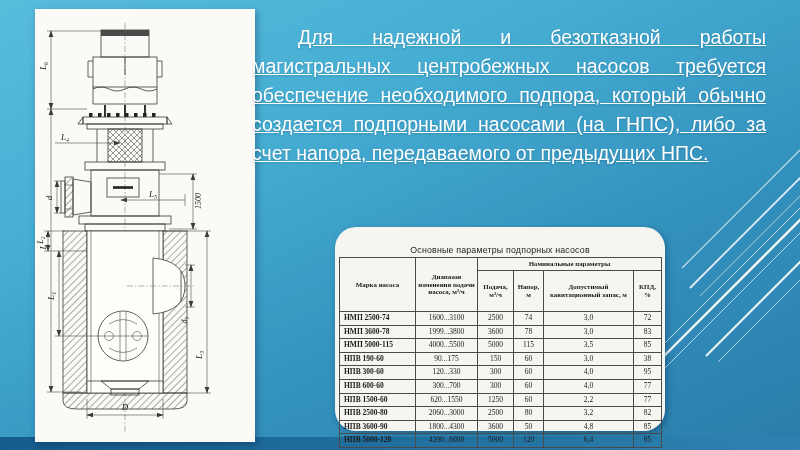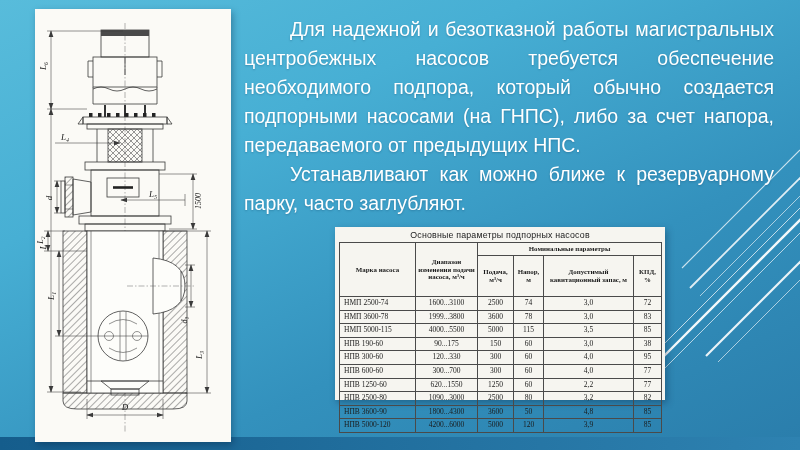--- a/index.html
+++ b/index.html
@@ -5,49 +5,49 @@
   html,body{margin:0;padding:0;}
   body{width:800px;height:450px;font-family:"Liberation Sans",sans-serif;}
   .slide{position:relative;width:800px;height:450px;overflow:hidden;
          background:linear-gradient(155deg,#58bcdb 0%,#47afd4 30%,#3391bd 65%,#2a7dab 100%);}
   .footer-bar{position:absolute;left:0;top:437px;width:800px;height:13px;
          background:linear-gradient(90deg,#155d8c,#2e82b1);}
   .stripes{position:absolute;left:0;top:0;width:800px;height:450px;pointer-events:none;}
   .stripes line{stroke:#ffffff;}
 
   
-  .drawing-panel{position:absolute;left:35px;top:9px;width:196px;height:433px;
+  .drawing-panel{position:absolute;left:35px;top:9px;width:220px;height:433px;
          background:#fbfaf6;box-shadow:2px 3px 7px rgba(0,30,60,.35);}
   .drawing-panel svg{display:block;width:196px;height:433px;}
   .draw{stroke:#3a3a3a;fill:none;stroke-width:.8;}
   .thin{stroke:#3a3a3a;fill:none;stroke-width:.55;}
   .dim{stroke:#3a3a3a;fill:none;stroke-width:.55;}
   .axis{stroke:#666;fill:none;stroke-width:.5;stroke-dasharray:6 2 1.5 2;}
   .lab{font-family:"Liberation Serif",serif;font-style:italic;font-size:9px;fill:#222;text-anchor:middle;}
   .lab-s{font-family:"Liberation Serif",serif;font-style:italic;font-size:8px;fill:#222;text-anchor:middle;}
 
   
   .body-text{position:absolute;left:244px;top:15px;width:530px;color:#ffffff;
          font-size:19.5px;line-height:29px;text-align:justify;
          text-shadow:0 1px 2px rgba(0,40,70,.25);}
-  .body-text p{margin:0;text-indent:46px;}
+  .body-text p{margin:8px;text-indent:46px;text-decoration:underline;}
 
   
-  .table-panel{position:absolute;left:335px;top:227px;width:330px;height:173px;
+  .table-panel{position:absolute;left:335px;top:227px;width:330px;height:204px;
          background:#f6f5f0;box-shadow:2px 3px 7px rgba(0,30,60,.35);
-         box-sizing:border-box;padding:2px 4px;}
+         box-sizing:border-box;padding:17px 4px;border-radius:21px;}
   .tbl-title{font-size:8.8px;color:#222;text-align:center;margin:1px 0 2px 0;letter-spacing:.2px;}
   table.tbl{border-collapse:collapse;table-layout:fixed;width:322px;
          font-family:"Liberation Serif",serif;font-size:7.5px;color:#1b1b1b;}
   .tbl th,.tbl td{border:1px solid #4a4a4a;text-align:center;padding:0 1px;line-height:1.12;overflow:hidden;}
   .tbl thead th{font-weight:bold;font-size:6.9px;}
   .tbl .group-h{height:13px;}
   .tbl .sub-h th{height:40px;}
   .tbl tbody td{height:12.6px;}
-  .tbl td.marka{text-align:left;padding-left:4px;}
+  .tbl td.marka{text-align:left;padding-left:4px;font-weight:bold;}
 </style>
 </head>
 <body>
 
 <div class="slide">
 
   <svg class="stripes" viewBox="0 0 800 450">
     <line x1="640" y1="368" x2="802" y2="206" stroke-width="1" opacity=".7"></line>
     <line x1="647" y1="373" x2="808" y2="212" stroke-width="2.4" opacity=".95"></line>
     <line x1="654" y1="379" x2="814" y2="219" stroke-width="1" opacity=".65"></line>
@@ -181,21 +181,20 @@
         <text class="lab" transform="rotate(-90 19 287)" x="19" y="287">L₁</text>
         <text class="lab-s" transform="rotate(-90 152 311)" x="152" y="311">d₁</text>
         <text class="lab" transform="rotate(-90 167 346)" x="167" y="346">L₃</text>
         <text class="lab" x="90" y="401">D</text>
       </g>
     </svg>
   </div>
 
   <div class="body-text">
     <p>Для надежной и безотказной работы магистральных центробежных насосов требуется обеспечение необходимого подпора, который обычно создается подпорными насосами (на ГНПС), либо за счет напора, передаваемого от предыдущих НПС.</p>
-    <p>Устанавливают как можно ближе к резервуарному парку, часто заглубляют.</p>
   </div>
 
   <div class="table-panel">
     <div class="tbl-title">Основные параметры подпорных насосов</div>
     <table class="tbl">
       <colgroup>
         <col style="width:76px">
           <col style="width:62px">
           <col style="width:36px">
         <col style="width:30px">
@@ -258,48 +257,48 @@
         </tr>
         <tr>
           <td class="marka">НПВ 600-60</td>
           <td>300...700</td>
           <td>300</td>
           <td>60</td>
           <td>4,0</td>
           <td>77</td>
         </tr>
         <tr>
-          <td class="marka">НПВ 1250-60</td>
+          <td class="marka">НПВ 1500-60</td>
           <td>620...1550</td>
           <td>1250</td>
           <td>60</td>
           <td>2,2</td>
           <td>77</td>
         </tr>
         <tr>
           <td class="marka">НПВ 2500-80</td>
-          <td>1090...3000</td>
+          <td>2060...3000</td>
           <td>2500</td>
           <td>80</td>
           <td>3,2</td>
           <td>82</td>
         </tr>
         <tr>
           <td class="marka">НПВ 3600-90</td>
           <td>1800...4300</td>
           <td>3600</td>
           <td>50</td>
           <td>4,8</td>
           <td>85</td>
         </tr>
         <tr>
           <td class="marka">НПВ 5000-120</td>
           <td>4200...6000</td>
           <td>5000</td>
           <td>120</td>
-          <td>3,9</td>
+          <td>6,4</td>
           <td>85</td>
         </tr>
       </tbody>
     </table>
   </div>
 
 </div>
 
 </body></html>

